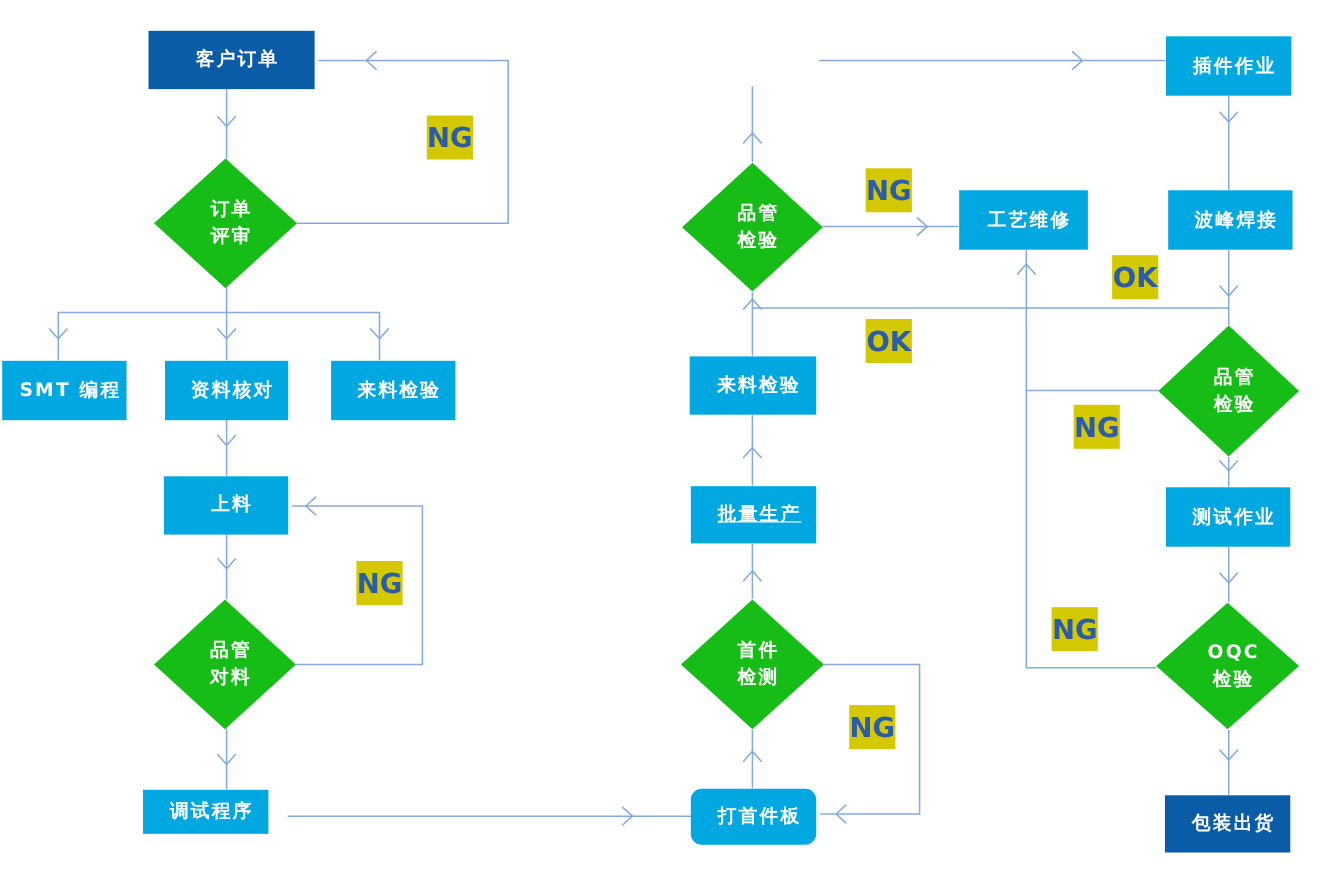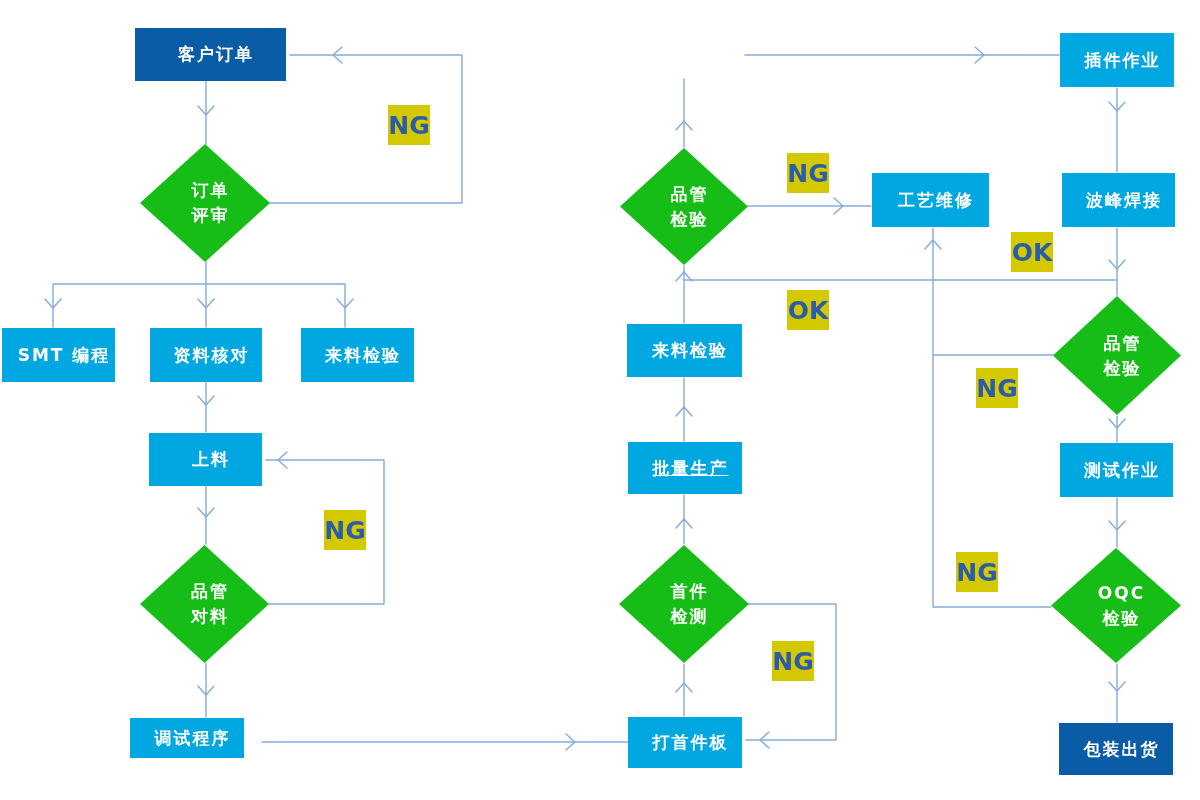--- a/index.html
+++ b/index.html
@@ -103,21 +103,21 @@
   <div class="node decision" style="left:140px;top:144px;width:130px;height:118px;">订单
 评审</div>
   <div class="node process" style="left:2px;top:328px;width:113px;height:54px;">SMT 编程</div>
   <div class="node process" style="left:150px;top:328px;width:112px;height:54px;">资料核对</div>
   <div class="node process" style="left:301px;top:328px;width:113px;height:54px;">来料检验</div>
   <div class="node process" style="left:149px;top:433px;width:113px;height:53px;">上料</div>
   <div class="node decision" style="left:140px;top:545px;width:129px;height:118px;">品管
 对料</div>
   <div class="node process" style="left:130px;top:718px;width:114px;height:40px;">调试程序</div>
 
-  <div class="node process" style="left:628px;top:717px;width:114px;height:51px;">打首件板</div>
+  <div class="node process" style="left:628px;top:717px;width:114px;height:51px;border-radius:10px;">打首件板</div>
   <div class="node decision" style="left:619px;top:545px;width:130px;height:118px;">首件
 检测</div>
   <div class="node process" style="left:628px;top:442px;width:114px;height:52px;text-decoration:underline;">批量生产</div>
   <div class="node process" style="left:627px;top:324px;width:115px;height:53px;">来料检验</div>
   <div class="node decision" style="left:620px;top:148px;width:128px;height:117px;">品管
 检验</div>
   <div class="node process" style="left:872px;top:173px;width:117px;height:54px;">工艺维修</div>
 
   <div class="node process" style="left:1060px;top:33px;width:114px;height:54px;">插件作业</div>
   <div class="node process" style="left:1062px;top:173px;width:113px;height:54px;">波峰焊接</div>

